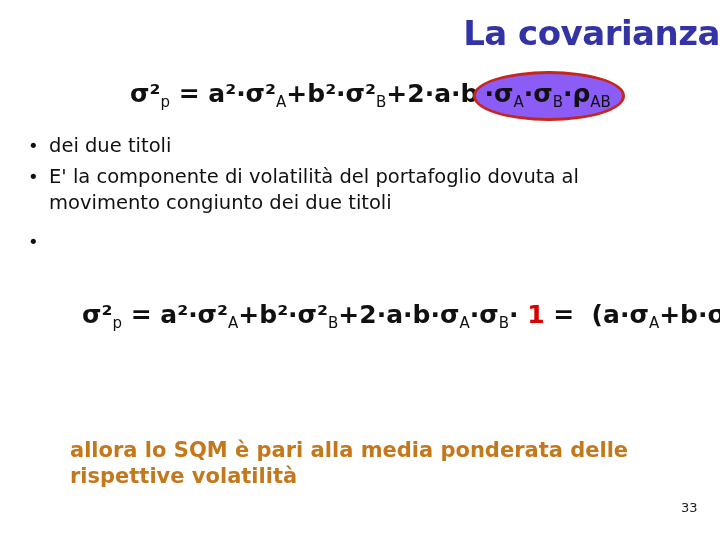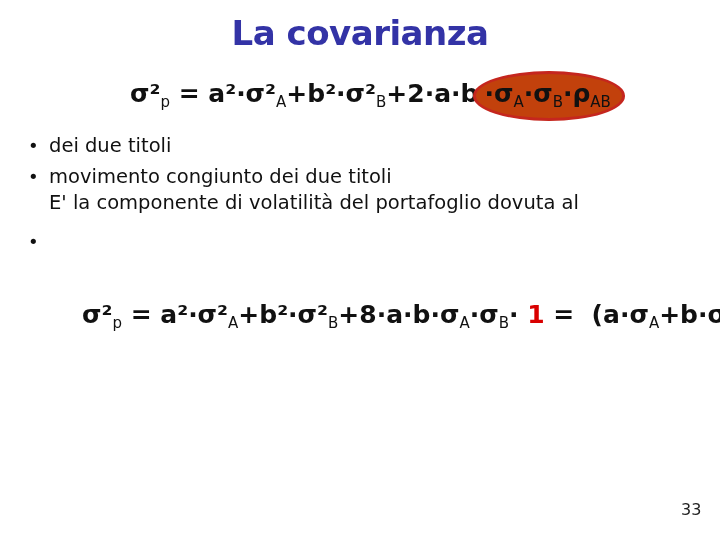--- a/index.html
+++ b/index.html
@@ -12,40 +12,40 @@
   html,body{margin:0;padding:0;}
   body{
     width:720px;height:540px;background:#ffffff;
     font-family:"DejaVu Sans","Liberation Sans",sans-serif;
     color:var(--ink);
   }
   .slide{position:relative;width:720px;height:540px;background:#ffffff;overflow:hidden;}
 
   .title{
     position:absolute;top:13px;left:0;width:720px;
-    text-align:center;font-size:34px;font-weight:bold;
+    text-align:right;font-size:34px;font-weight:bold;
     color:var(--blue);letter-spacing:-0.5px;
   }
 
   .formula{
     position:absolute;font-weight:bold;font-size:25px;
     white-space:nowrap;color:var(--ink);
   }
   #formula1{top:79px;left:130px;}
   #formula2{top:300px;left:82px;}
   #formula3{top:358px;left:130px;color:var(--red);}
 
   .sub{font-size:0.60em;font-weight:400;vertical-align:-0.30em;letter-spacing:0;}
   .red{color:var(--red);}
   .b{font-weight:bold;}
 
   .ellipse{
     display:inline-block;position:relative;
     border:3.5px solid var(--ellipse-red);
-    background:#c2410c;
+    background:#8b5cf6;
     border-radius:50%;
     padding:5px 11px 7px 8px;
     margin:-9px -7px -9px -5px;
   }
 
   #bullets{
     position:absolute;left:28px;top:133px;width:678px;
     font-size:19.5px;line-height:26px;color:var(--ink);
   }
   .bullet-item{display:flex;margin-bottom:5px;}
@@ -53,21 +53,21 @@
   .bullet-item .dot{flex:none;width:21px;font-size:18px;}
 
   #conclusion{
     position:absolute;left:70px;top:437px;
     font-size:21px;font-weight:bold;line-height:26px;
     color:var(--orange);
   }
 
   #page-number{
     position:absolute;left:681px;top:500px;
-    font-size:16px;color:#222222;
+    font-size:13px;color:#222222;
   }
 </style>
 </head>
 <body>
 
 <div class="slide">
 
   <div class="title">La covarianza</div>
 
   <div class="formula" id="formula1">
@@ -77,30 +77,34 @@
   <div id="bullets">
       <div class="bullet-item">
         <span class="dot">•</span>
         <div>
           <div class="bline"><span>dei due titoli</span></div>
         </div>
       </div>
       <div class="bullet-item">
         <span class="dot">•</span>
         <div>
+          <div class="bline"><span>E' la componente di volatilità del portafoglio dovuta al</span></div>
           <div class="bline"><span>movimento congiunto dei due titoli</span></div>
-          <div class="bline"><span>E' la componente di volatilità del portafoglio dovuta al</span></div>
         </div>
       </div>
       <div class="bullet-item">
         <span class="dot">•</span>
       </div>
     </div>
 
   <div class="formula" id="formula2">
-    <span><span>σ²</span><span class="sub">p</span><span>&nbsp;=&nbsp;a²·σ²</span><span class="sub">A</span><span>+b²·σ²</span><span class="sub">B</span><span>+8·a·b·σ</span><span class="sub">A</span><span>·σ</span><span class="sub">B</span><span>·&nbsp;</span><span class="red">1</span><span>&nbsp;=&nbsp;&nbsp;(a·σ</span><span class="sub">A</span><span>+b·σ</span></span>
+    <span><span>σ²</span><span class="sub">p</span><span>&nbsp;=&nbsp;a²·σ²</span><span class="sub">A</span><span>+b²·σ²</span><span class="sub">B</span><span>+2·a·b·σ</span><span class="sub">A</span><span>·σ</span><span class="sub">B</span><span>·&nbsp;</span><span class="red">1</span><span>&nbsp;=&nbsp;&nbsp;(a·σ</span><span class="sub">A</span><span>+b·σ</span></span>
   </div>
 
 
+  <div id="conclusion">
+    <div>allora lo SQM è pari alla media ponderata delle</div>
+    <div>rispettive volatilità</div>
+  </div>
 
   <div id="page-number">33</div>
 
 </div>
 
 </body></html>

